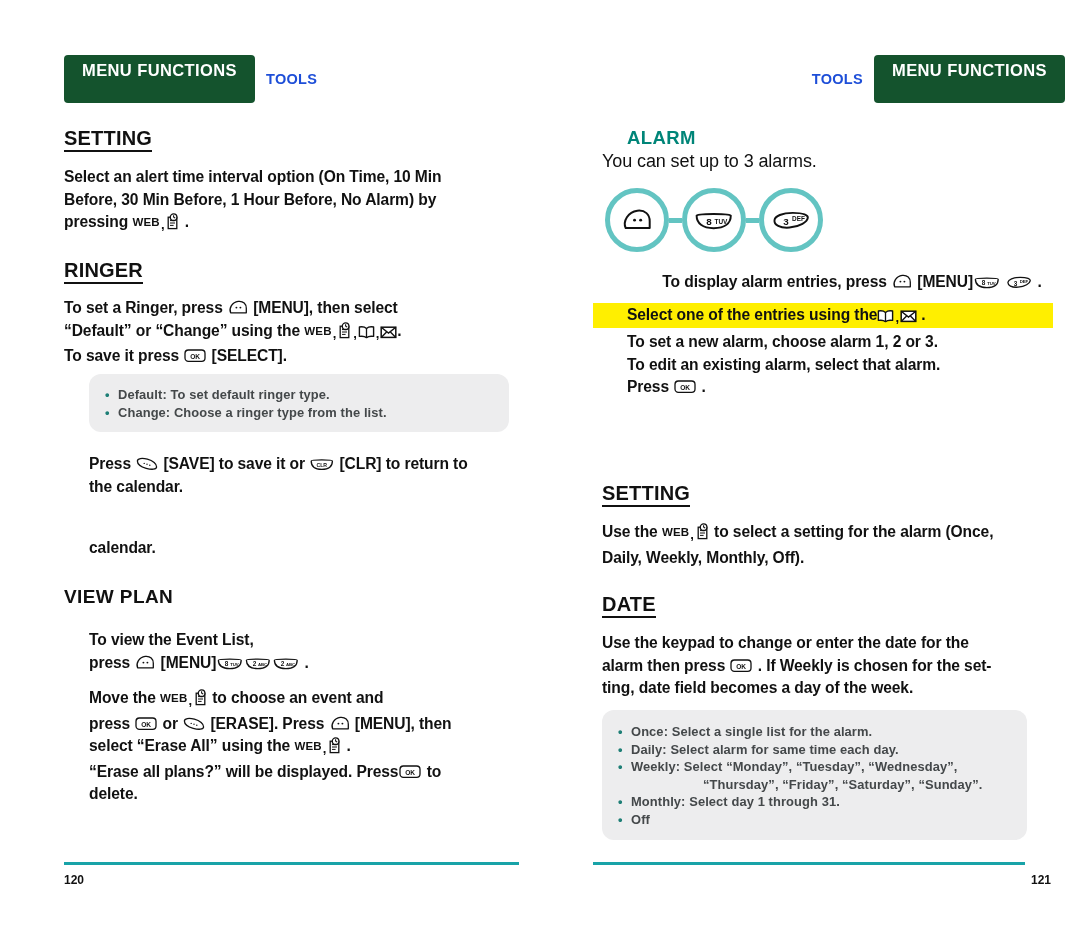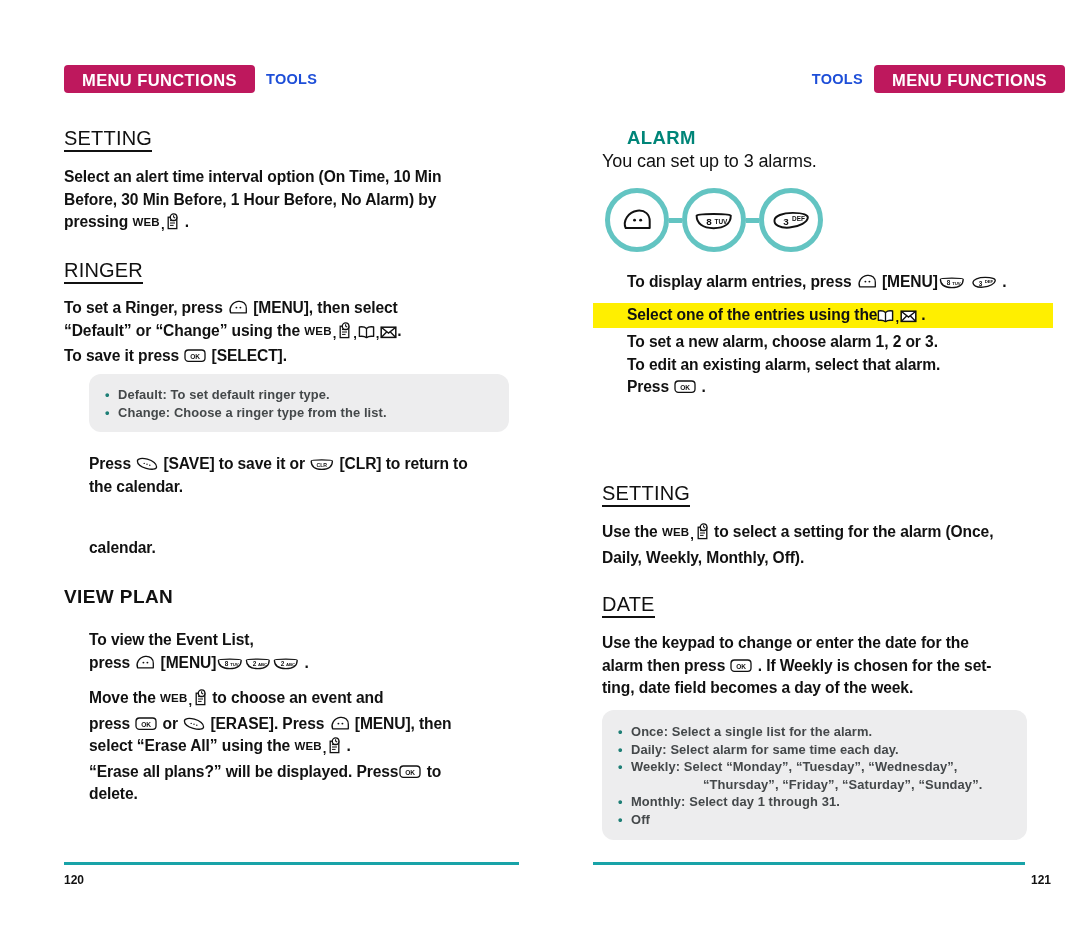--- a/index.html
+++ b/index.html
@@ -32,43 +32,43 @@
     position: absolute;
     top: 63px;
     height: 32px;
     display: flex;
     align-items: center;
     gap: 11px;
   }
   .hdr-left  { left: 9px; }
   .hdr-right { right: 8px; flex-direction: row; }
   .badge {
-    background: #be185d;
+    background: #14532d;
     color: #ffffff;
     font-size: 16.5px;
     font-weight: bold;
     letter-spacing: 0.4px;
-    padding: 7px 18px 4px 18px;
+    padding: 7px 18px 25px 18px;
     border-radius: 4px;
     line-height: 1;
     white-space: nowrap;
   }
   .tools {
     color: #1d4ed8;
     font-size: 14.5px;
     font-weight: bold;
     letter-spacing: 0.3px;
     white-space: nowrap;
   }
 
   
   .h-underline {
     position: absolute;
     font-size: 20px;
-    font-weight: normal;
+    font-weight: bold;
     color: #111;
     letter-spacing: 0.2px;
     border-bottom: 2px solid #111;
     padding-bottom: 1px;
     line-height: 1.05;
   }
   .h-plain {
     position: absolute;
     font-size: 19px;
     font-weight: bold;
@@ -405,21 +405,21 @@
         <span class="key">
             <svg width="42" height="23" viewBox="0 0 28 15">
               <path d="M3.0 7.2 C3.4 4.6 8.0 2.4 15.2 2.4 C22.4 2.4 25.6 4.0 25.2 5.8 C24.8 8.4 20.2 11.6 13.0 12.2 C6.6 12.7 2.6 10.4 3.0 7.2 Z" fill="#fff" stroke="#111" stroke-width="1.3"></path>
               <text x="10.6" y="10.6" font-family="Liberation Sans, sans-serif" font-size="6.6" font-weight="bold" text-anchor="middle" fill="#111">3</text>
               <text x="19.0" y="7.9" font-family="Liberation Sans, sans-serif" font-size="4.3" font-weight="bold" text-anchor="middle" fill="#111">DEF</text>
             </svg>
           </span>
       </div>
     </div>
 
-    <div class="para" style="left:34px; top:271px; width:450px;">
+    <div class="para" style="left:34px; top:271px; width:450px;text-align:center;">
       <span>To display alarm entries, press</span>
       <span class="key"><svg width="22" height="17" viewBox="0 0 22 17">
             <path d="M3.6 13.8 C1.6 9.2 5.2 3.2 11.2 2.4 C16.4 1.8 19.3 5.0 19.3 9.2 L19.3 13.8 Z" fill="#fff" stroke="#111" stroke-width="1.3" stroke-linejoin="round"></path>
             <circle cx="9.4" cy="8.6" r="0.95" fill="#111"></circle>
             <circle cx="13.4" cy="8.6" r="0.95" fill="#111"></circle>
           </svg></span>
       <span>[MENU]</span><span class="key"><svg width="28" height="15" viewBox="0 0 28 15">
             <path d="M2.4 4.2 C2.4 2.8 25.2 2.8 25.2 4.2 C25.2 9.4 21.2 12.6 13.8 12.6 C6.4 12.6 2.4 9.4 2.4 4.2 Z" fill="#fff" stroke="#111" stroke-width="1.3"></path>
             <text x="10.6" y="10.2" font-family="Liberation Sans, sans-serif" font-size="6.4" font-weight="bold" text-anchor="middle" fill="#111">8</text>
             <text x="18.4" y="9.6" font-family="Liberation Sans, sans-serif" font-size="4.3" font-weight="bold" text-anchor="middle" fill="#111">TUV</text>

